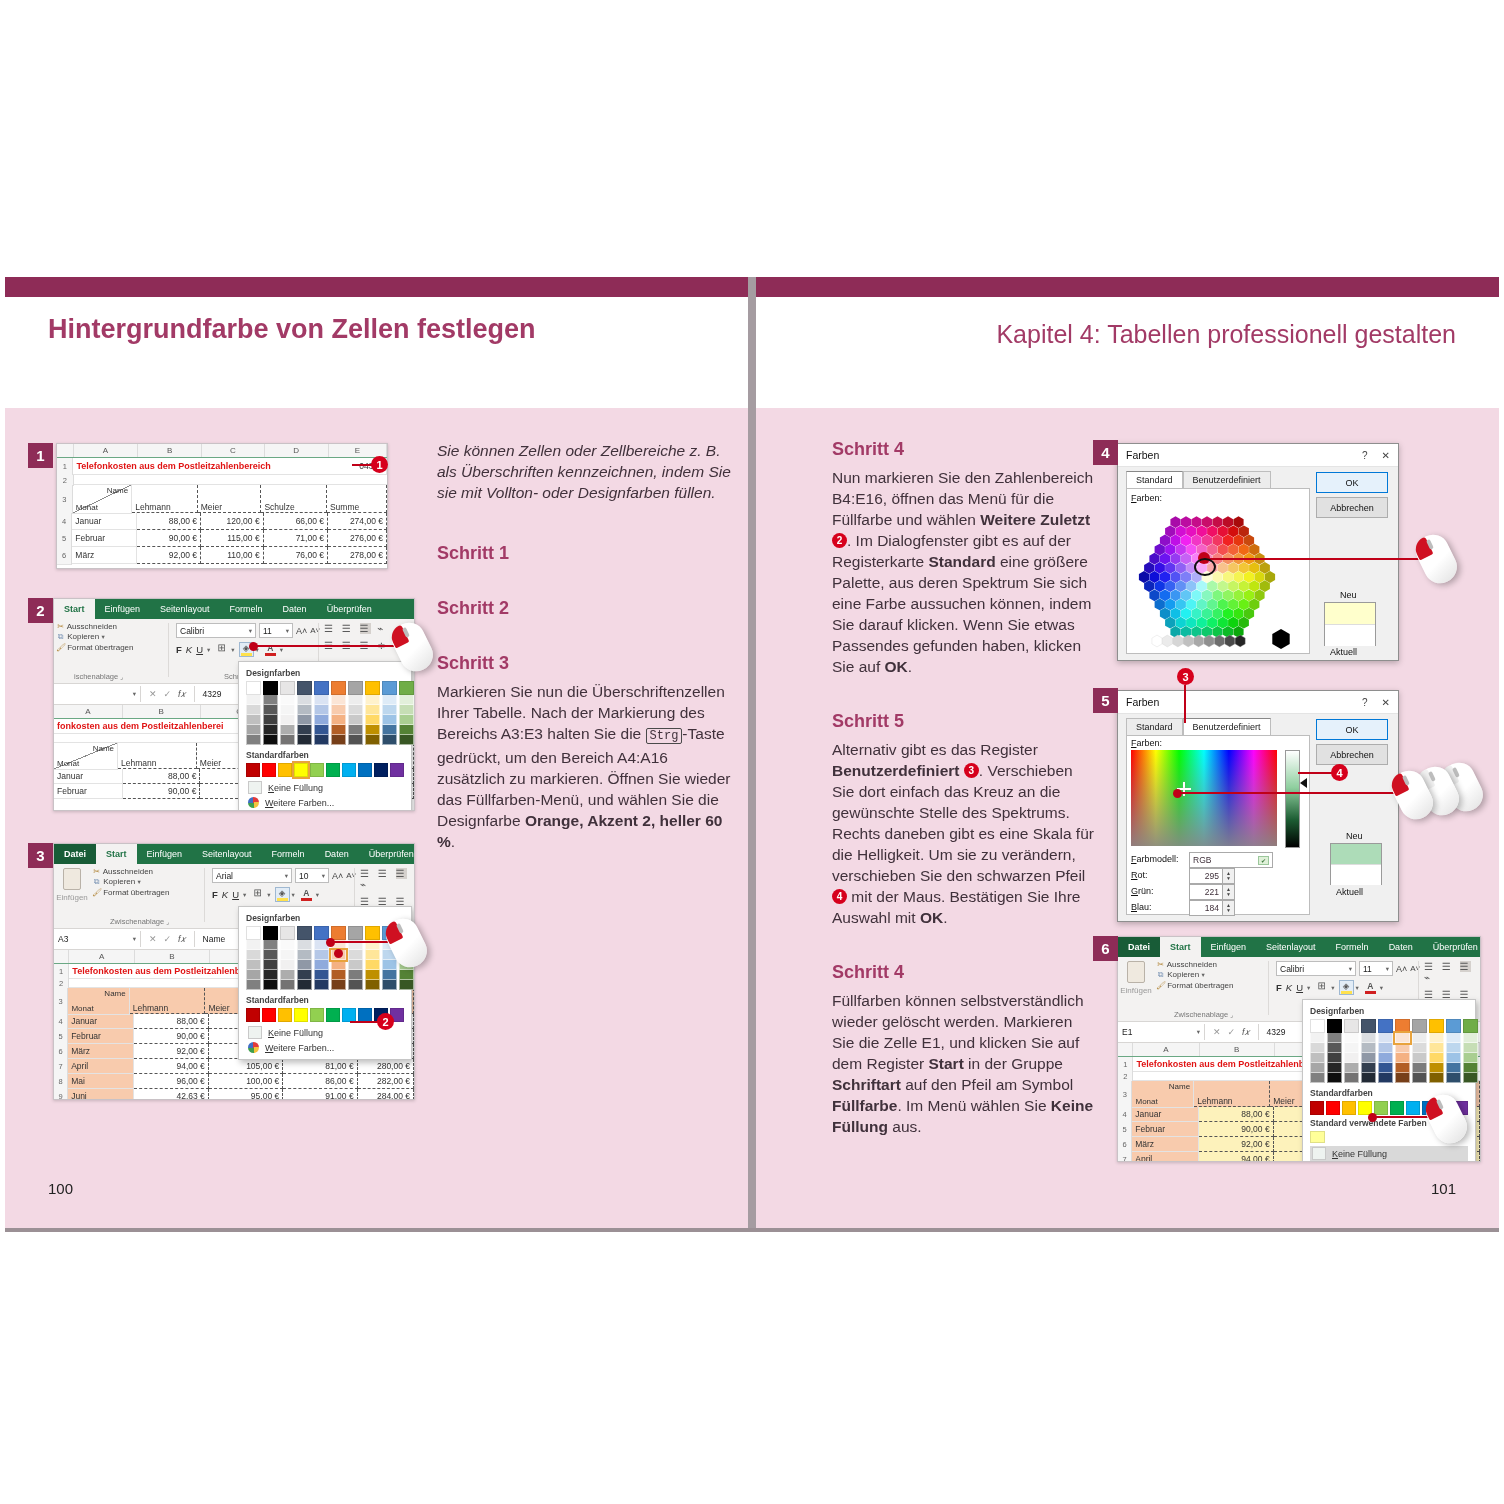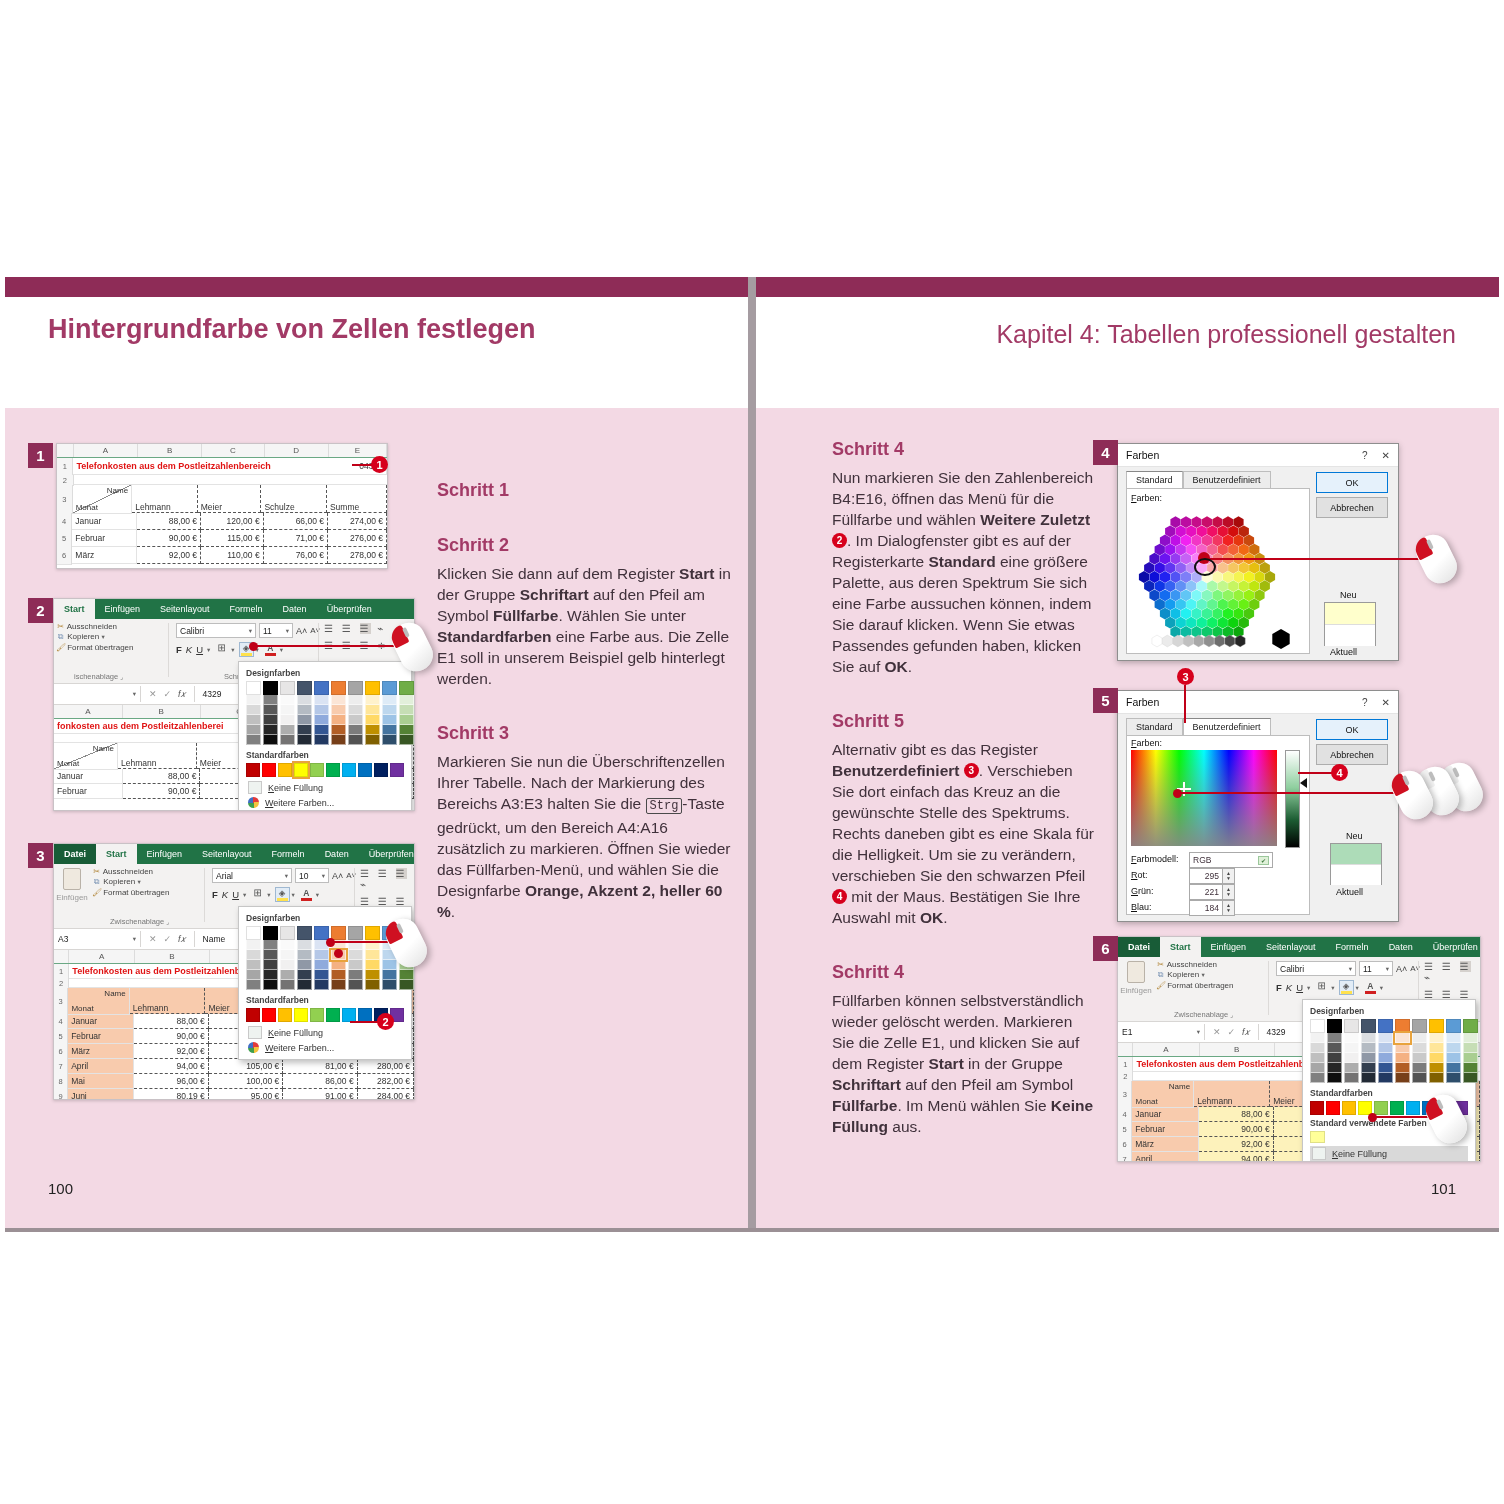--- a/index.html
+++ b/index.html
@@ -137,25 +137,25 @@
   <div class="abs pgnum" style="right:48px;top:1180px;">101</div>
 
   <div class="abs stepnum" style="left:28px;top:443px;">1</div>
   <div class="abs stepnum" style="left:28px;top:598px;">2</div>
   <div class="abs stepnum" style="left:28px;top:843px;">3</div>
   <div class="abs stepnum" style="left:1093px;top:440px;">4</div>
   <div class="abs stepnum" style="left:1093px;top:688px;">5</div>
   <div class="abs stepnum" style="left:1093px;top:936px;">6</div>
 
   <div id="colL" class="abs textcol" style="left:437px;top:440px;width:302px;">
+      <div class="intro">
+        <p><i>Sie können Zellen oder Zellbereiche z. B. als Überschriften kennzeichnen, indem Sie sie mit Vollton- oder Designfarben füllen.</i></p>
+      </div>
       <div class="step-h first-h">Schritt 1</div>
       <div class="step-h">Schritt 2</div>
-      <div>
-        <p>Klicken Sie dann auf dem Register <b>Start</b> in der Gruppe <b>Schriftart</b> auf den Pfeil am Symbol <b>Füllfarbe</b>. Wählen Sie unter <b>Standardfarben</b> eine Farbe aus. Die Zelle E1 soll in unserem Beispiel gelb hinterlegt werden.</p>
-      </div>
       <div class="step-h">Schritt 3</div>
       <div>
         <p>Markieren Sie nun die Überschriftenzellen Ihrer Tabelle. Nach der Markierung des Bereichs A3:E3 halten Sie die <span class="keycap">Strg</span>-Taste gedrückt, um den Bereich A4:A16 zusätzlich zu markieren. Öffnen Sie wieder das Füllfarben-Menü, und wählen Sie die Designfarbe <b>Orange, Akzent 2, heller 60 %</b>.</p>
       </div>
     </div>
   <div id="colR" class="abs textcol" style="left:832px;top:437px;width:262px;">
       <div class="step-h " style="margin-top: 2px;">Schritt 4</div>
       <div>
         <p>Nun markieren Sie den Zahlenbereich B4:E16, öffnen das Menü für die Füllfarbe und wählen <b>Weitere Zuletzt</b> <span class="badge">2</span>. Im Dialogfenster gibt es auf der Registerkarte <b>Standard</b> eine größere Palette, aus deren Spektrum Sie sich eine Farbe aussuchen können, indem Sie darauf klicken. Wenn Sie etwas Passendes gefunden haben, klicken Sie auf <b>OK</b>.</p>
       </div>
@@ -555,21 +555,21 @@
           <div class="g-rn" style="width: 16px; height: 15px;">8</div>
           <div class="g-cell" style="width: 72px; background: rgb(248, 203, 173);">Mai</div>
           <div class="g-cell num dash" style="width: 82px;">96,00 €</div>
           <div class="g-cell num dash" style="width: 82px;">100,00 €</div>
           <div class="g-cell num dash" style="width: 82px;">86,00 €</div>
           <div class="g-cell num dash" style="width: 60px;">282,00 €</div>
         </div>
         <div class="g-row" style="height: 15px;">
           <div class="g-rn" style="width: 16px; height: 15px;">9</div>
           <div class="g-cell" style="width: 72px; background: rgb(248, 203, 173);">Juni</div>
-          <div class="g-cell num dash" style="width: 82px;">80,19 €</div>
+          <div class="g-cell num dash" style="width: 82px;">42,63 €</div>
           <div class="g-cell num dash" style="width: 82px;">95,00 €</div>
           <div class="g-cell num dash" style="width: 82px;">91,00 €</div>
           <div class="g-cell num dash" style="width: 60px;">284,00 €</div>
         </div>
       </div>
       <div class="fill-panel" style="left: 184px; top: 62px; width: 158px;">
         <div class="fp-h">Designfarben</div>
         <div class="sw-grid">
           <div class="sw-col">
             <div class="sw" style="background: rgb(255, 255, 255);"></div>

